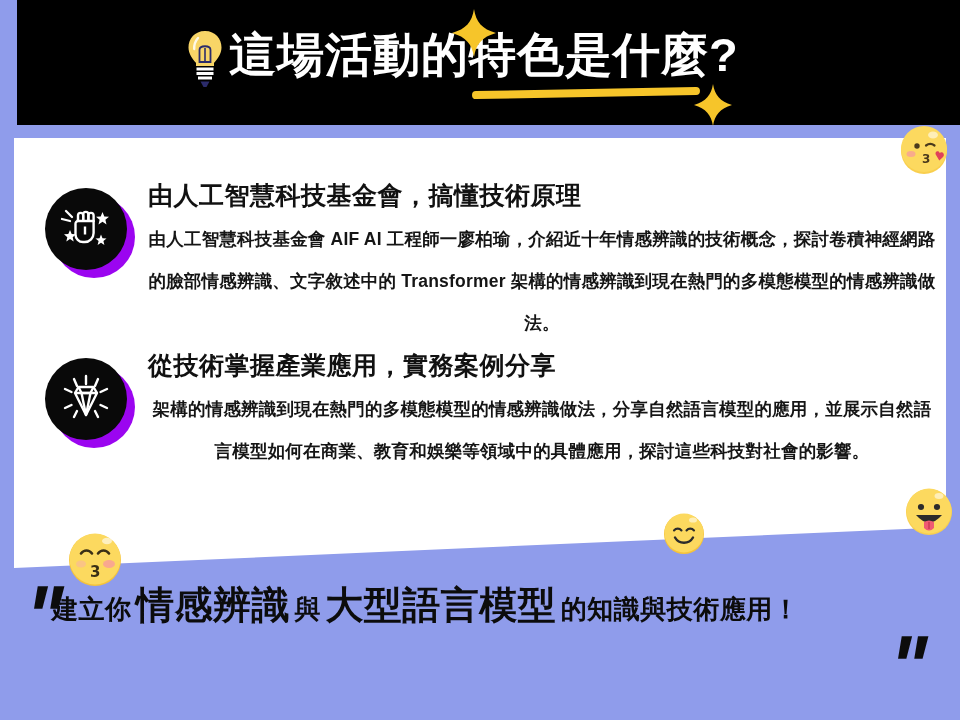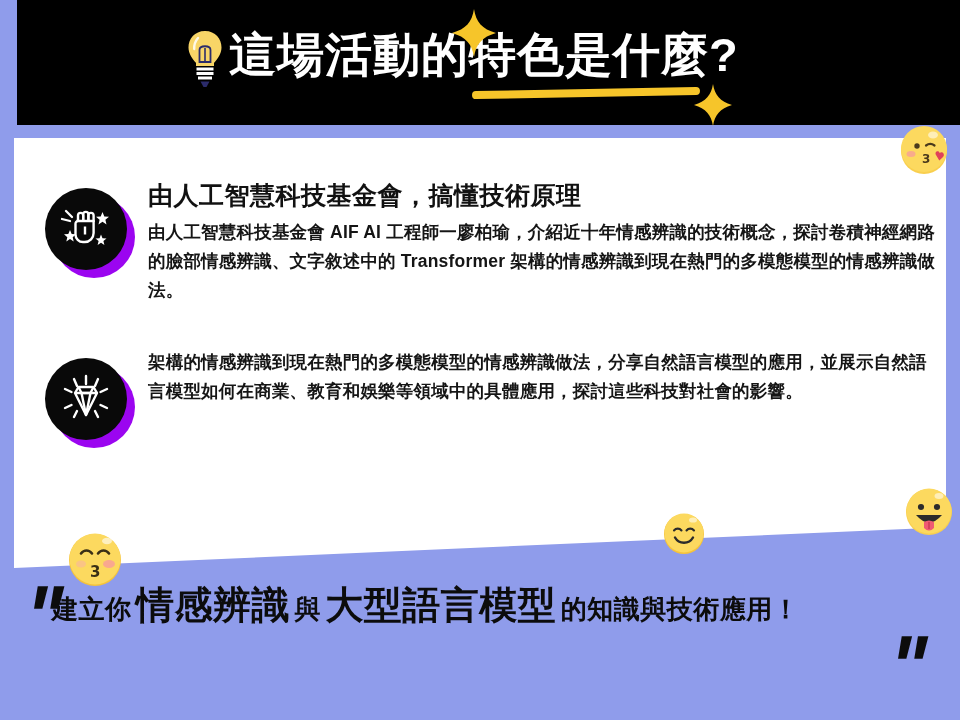--- a/index.html
+++ b/index.html
@@ -146,25 +146,26 @@
     line-height: 34px;
     letter-spacing: 0.5px;
     margin: 0 0 6px 0;
     font-family: "Liberation Sans", "DejaVu Sans", sans-serif;
   }
 
   .feature-desc {
     font-size: 17.5px;
     font-weight: bold;
     color: #151515;
-    line-height: 29px;
+    line-height: 42px;
     letter-spacing: 0.2px;
     margin: 0;
     width: 788px;
     font-family: "Liberation Sans", "DejaVu Sans", sans-serif;
+    text-align: center;
   }
 
   
   .bottom-banner {
     position: absolute;
     left: 0;
     bottom: 16px;
     width: 960px;
     height: 160px;
     z-index: 4;
@@ -318,20 +319,21 @@
           <g fill="none" stroke="#ffffff" stroke-width="2.4" stroke-linejoin="round">
             <path d="M30 35 L52 35 L41 57 Z"></path>
             <path d="M30 35 L33.5 29 L48.5 29 L52 35"></path>
             <path d="M33.5 29 L36.5 35 L41 57 L45.5 35 L48.5 29"></path>
             <path d="M36.5 35 L45.5 35"></path>
           </g>
         </svg>
       </div>
     </div>
     <div class="feature-body">
+      <div class="feature-heading">從技術掌握產業應用，實務案例分享</div>
       <div class="feature-desc">架構的情感辨識到現在熱門的多模態模型的情感辨識做法，分享自然語言模型的應用，並展示自然語言模型如何在商業、教育和娛樂等領域中的具體應用，探討這些科技對社會的影響。</div>
     </div>
   </div>
 
   <div class="emoji" style="left:898px; top:124px;">
     <svg width="54" height="54" viewBox="0 0 54 54">
       <circle cx="26" cy="27" r="23" fill="#f9cf4e"></circle>
       <circle cx="26" cy="25" r="23" fill="#fcd95f"></circle>
       <ellipse cx="35" cy="11" rx="5" ry="3.5" fill="#ffffff" opacity="0.55"></ellipse>
       <circle cx="19" cy="22" r="2.7" fill="#4a3a1c"></circle>

